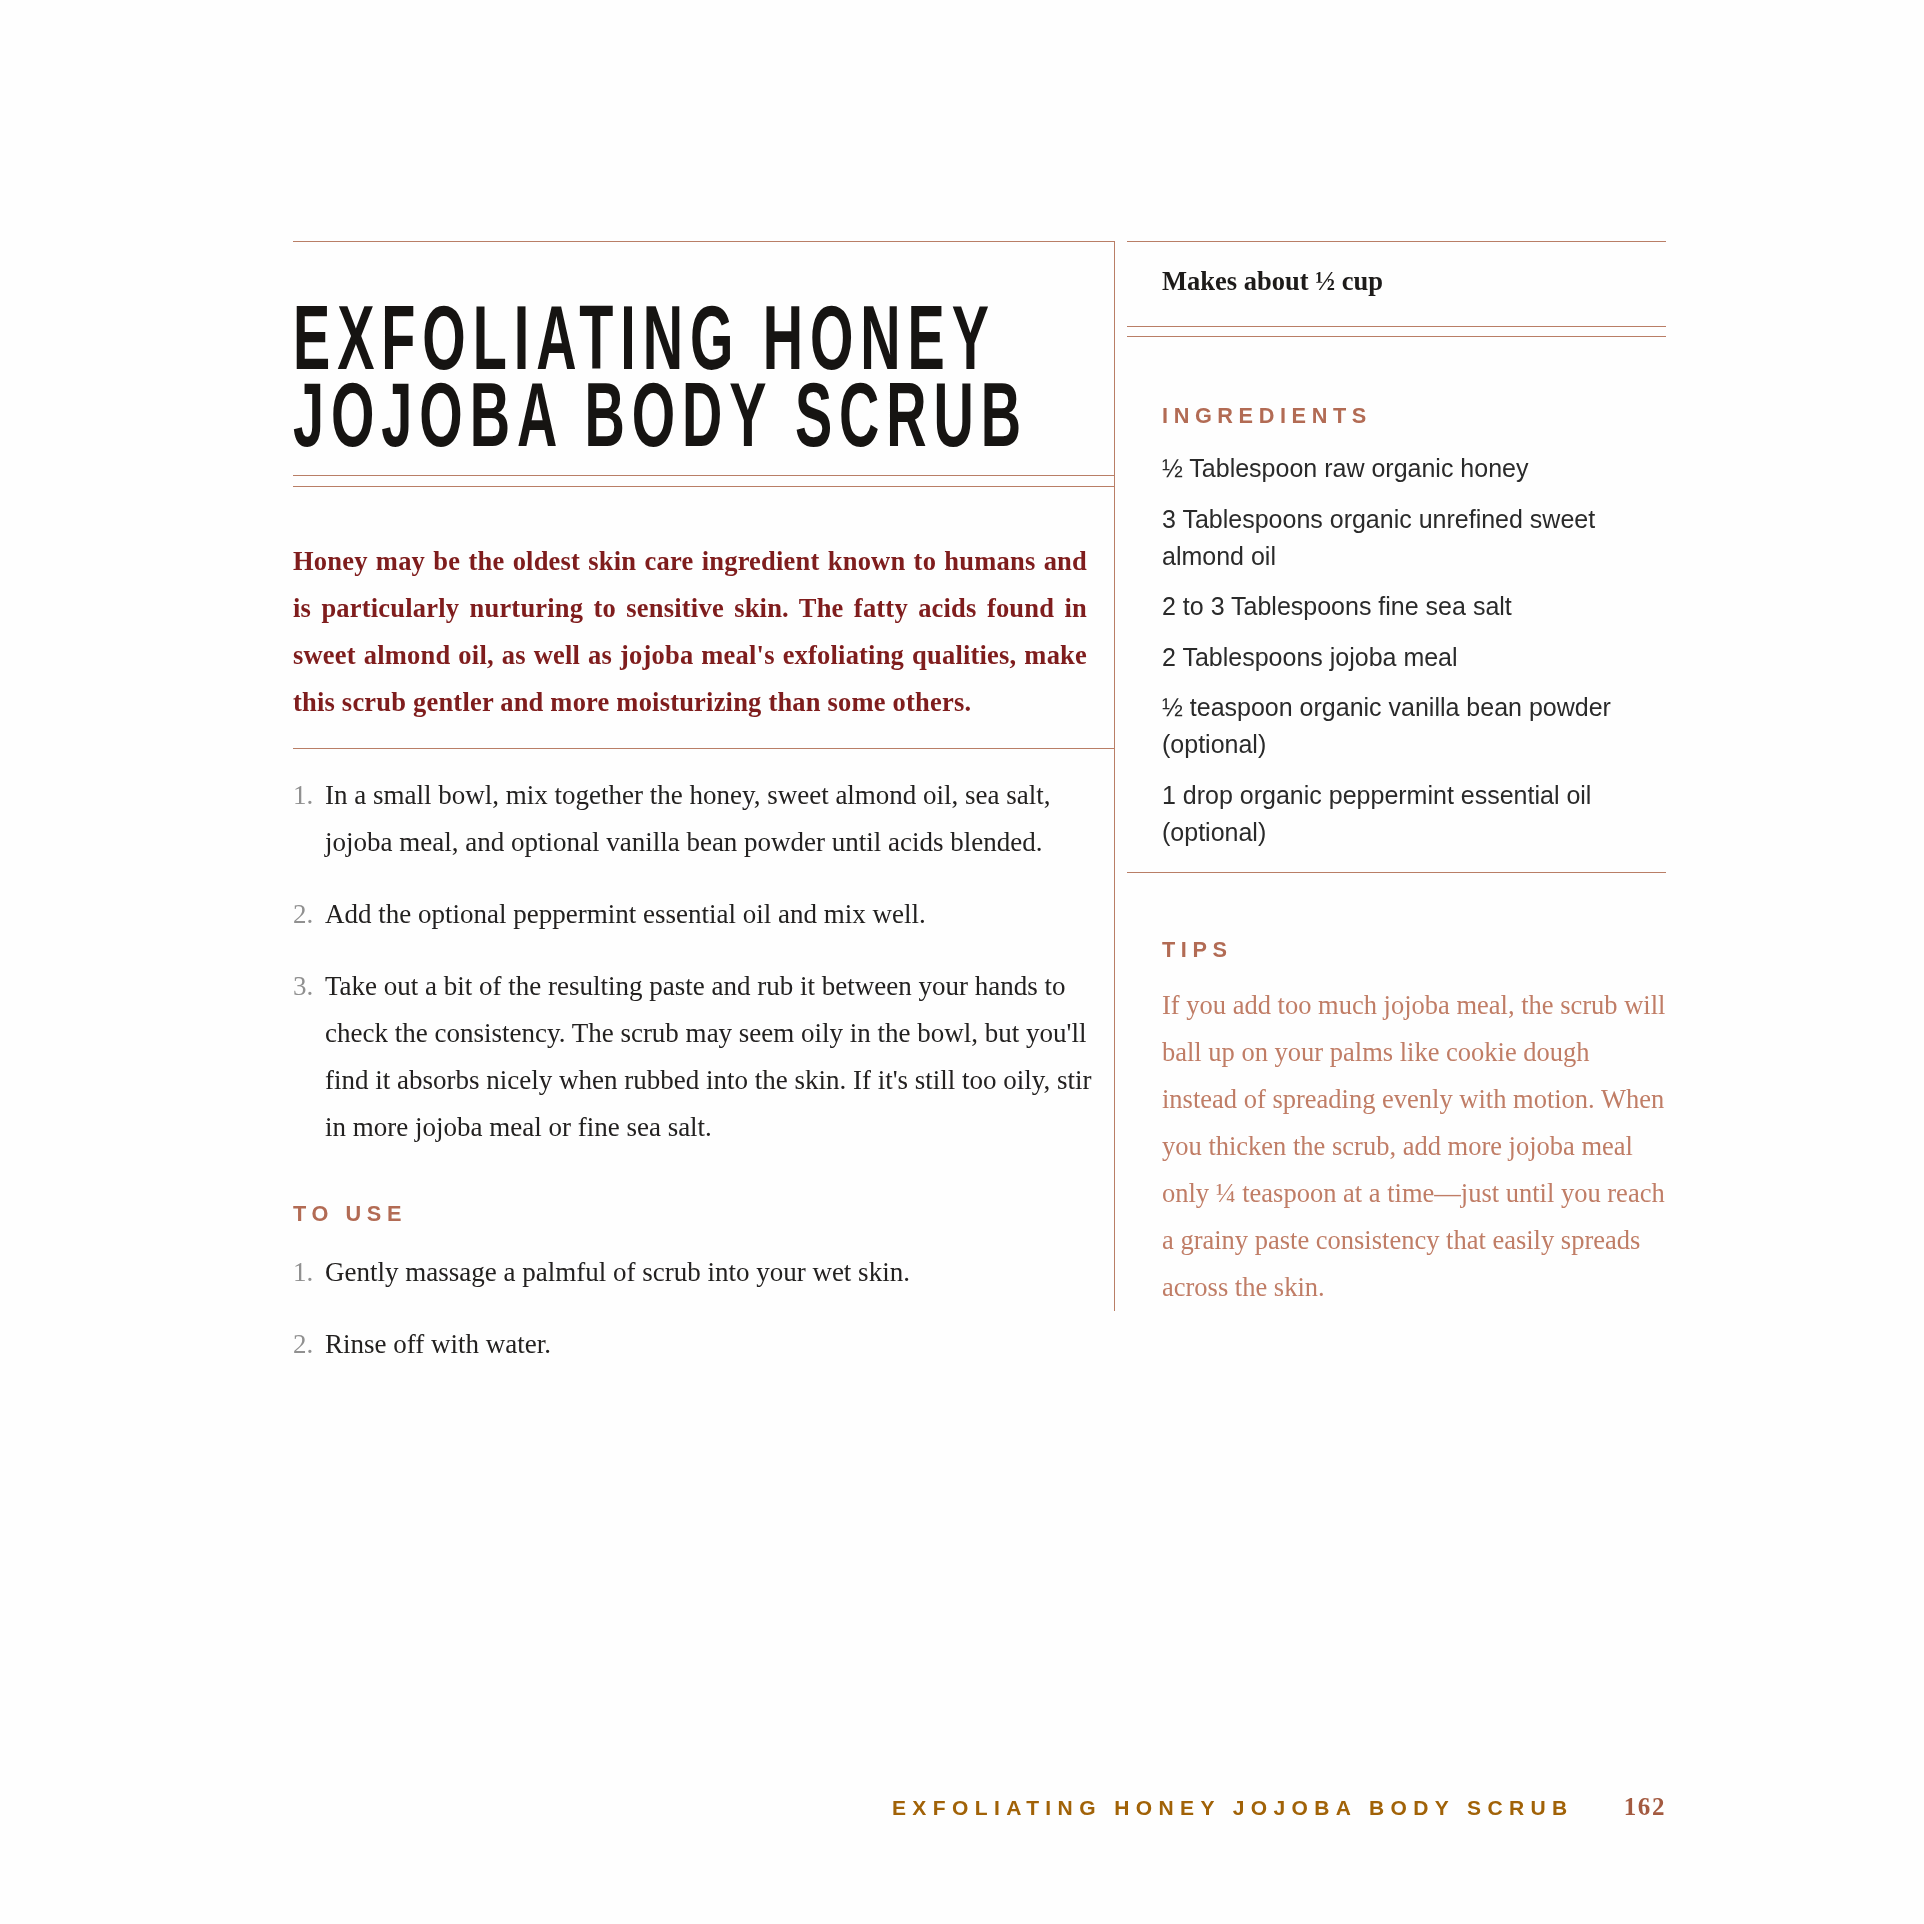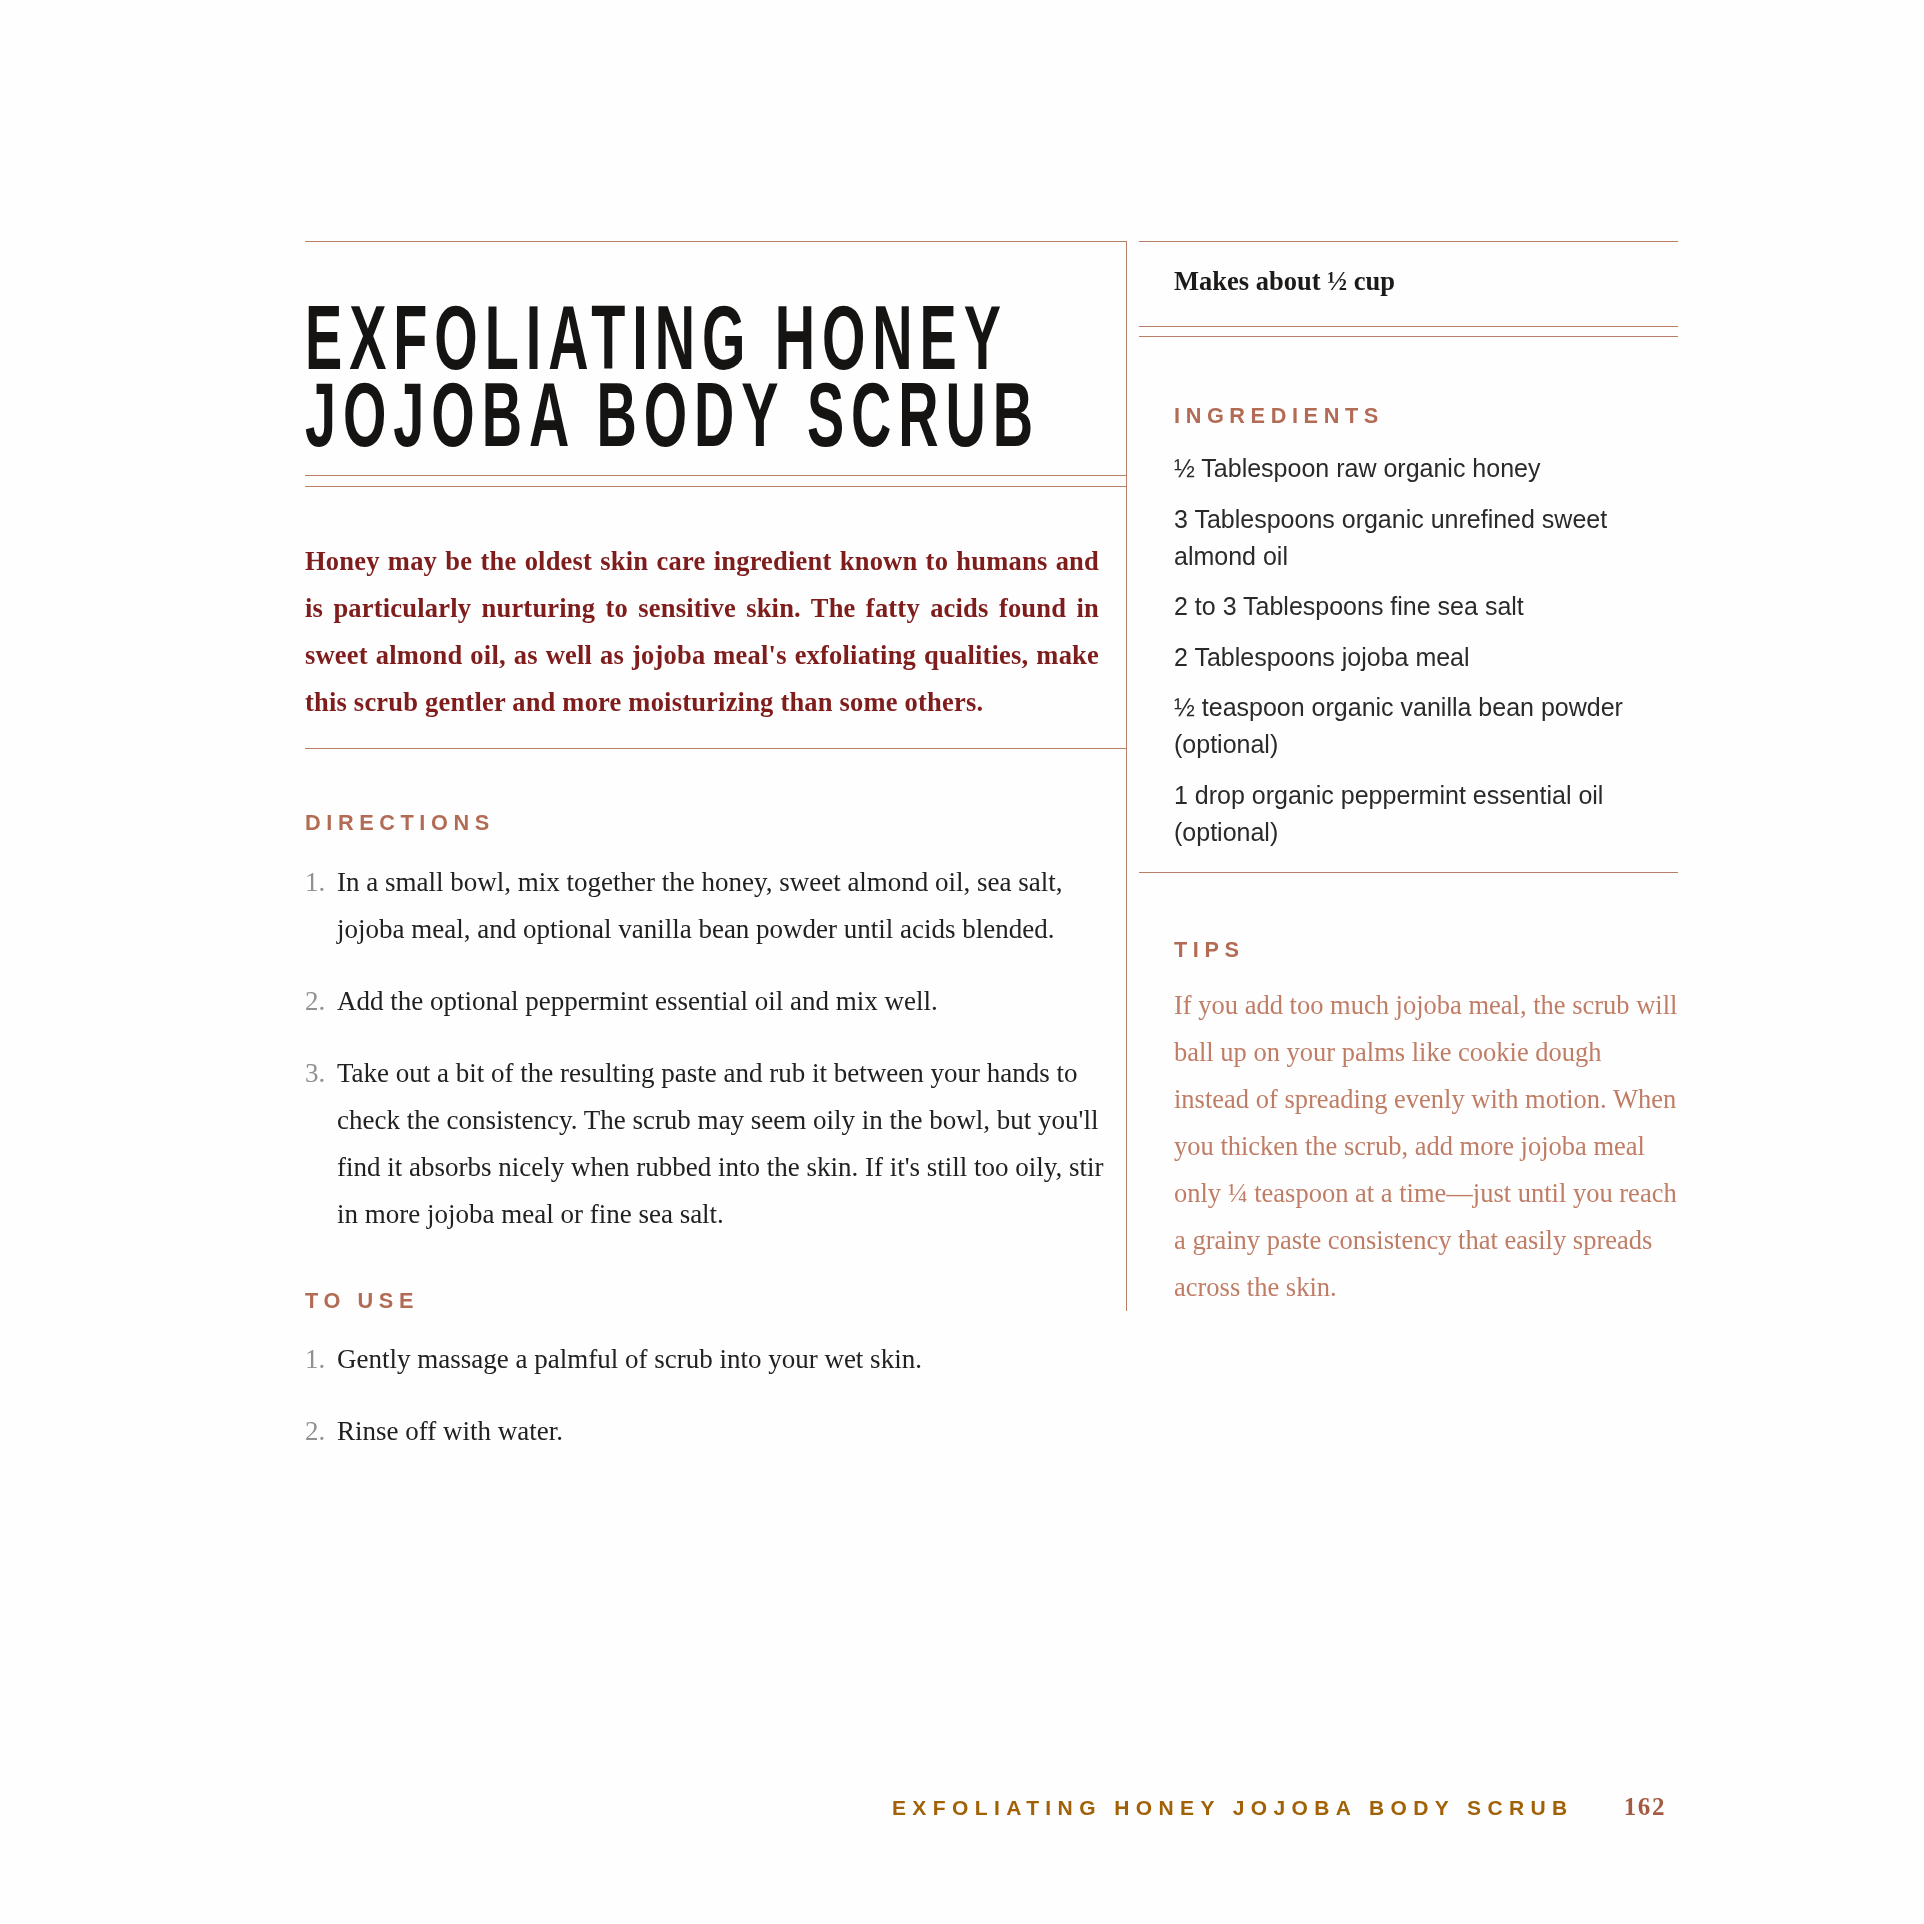--- a/index.html
+++ b/index.html
@@ -6,21 +6,21 @@
   .page {
     position: relative;
     width: 1925px;
     height: 1925px;
     background: #fefefe;
     font-family: "Liberation Serif", serif;
     overflow: hidden;
   }
   .content {
     position: absolute;
-    left: 305px;
+    left: 293px;
     top: 241px;
     width: 1373px;
     display: flex;
     align-items: flex-start;
   }
   .rule      { border-top: 1.6px solid #b97e66; height: 0; }
   .double-rule {
     border-top: 1.6px solid #b97e66;
     border-bottom: 1.6px solid #b97e66;
     height: 9.6px;
@@ -155,21 +155,20 @@
         <span>EXFOLIATING HONEY</span><br>
         <span>JOJOBA BODY SCRUB</span>
       </h1>
 
       <div class="double-rule title-double-rule"></div>
 
       <p class="intro">Honey may be the oldest skin care ingredient known to humans and is particularly nurturing to sensitive skin. The fatty acids found in sweet almond oil, as well as jojoba meal's exfoliating qualities, make this scrub gentler and more moisturizing than some others.</p>
 
       <div class="rule left-rule"></div>
 
-      <h2 class="section-heading">DIRECTIONS</h2>
       <ol class="steps">
         <li>
           <span class="num">1.</span>
           <span>In a small bowl, mix together the honey, sweet almond oil, sea salt, jojoba meal, and optional vanilla bean powder until acids blended.</span>
         </li>
         <li>
           <span class="num">2.</span>
           <span>Add the optional peppermint essential oil and mix well.</span>
         </li>
         <li>

